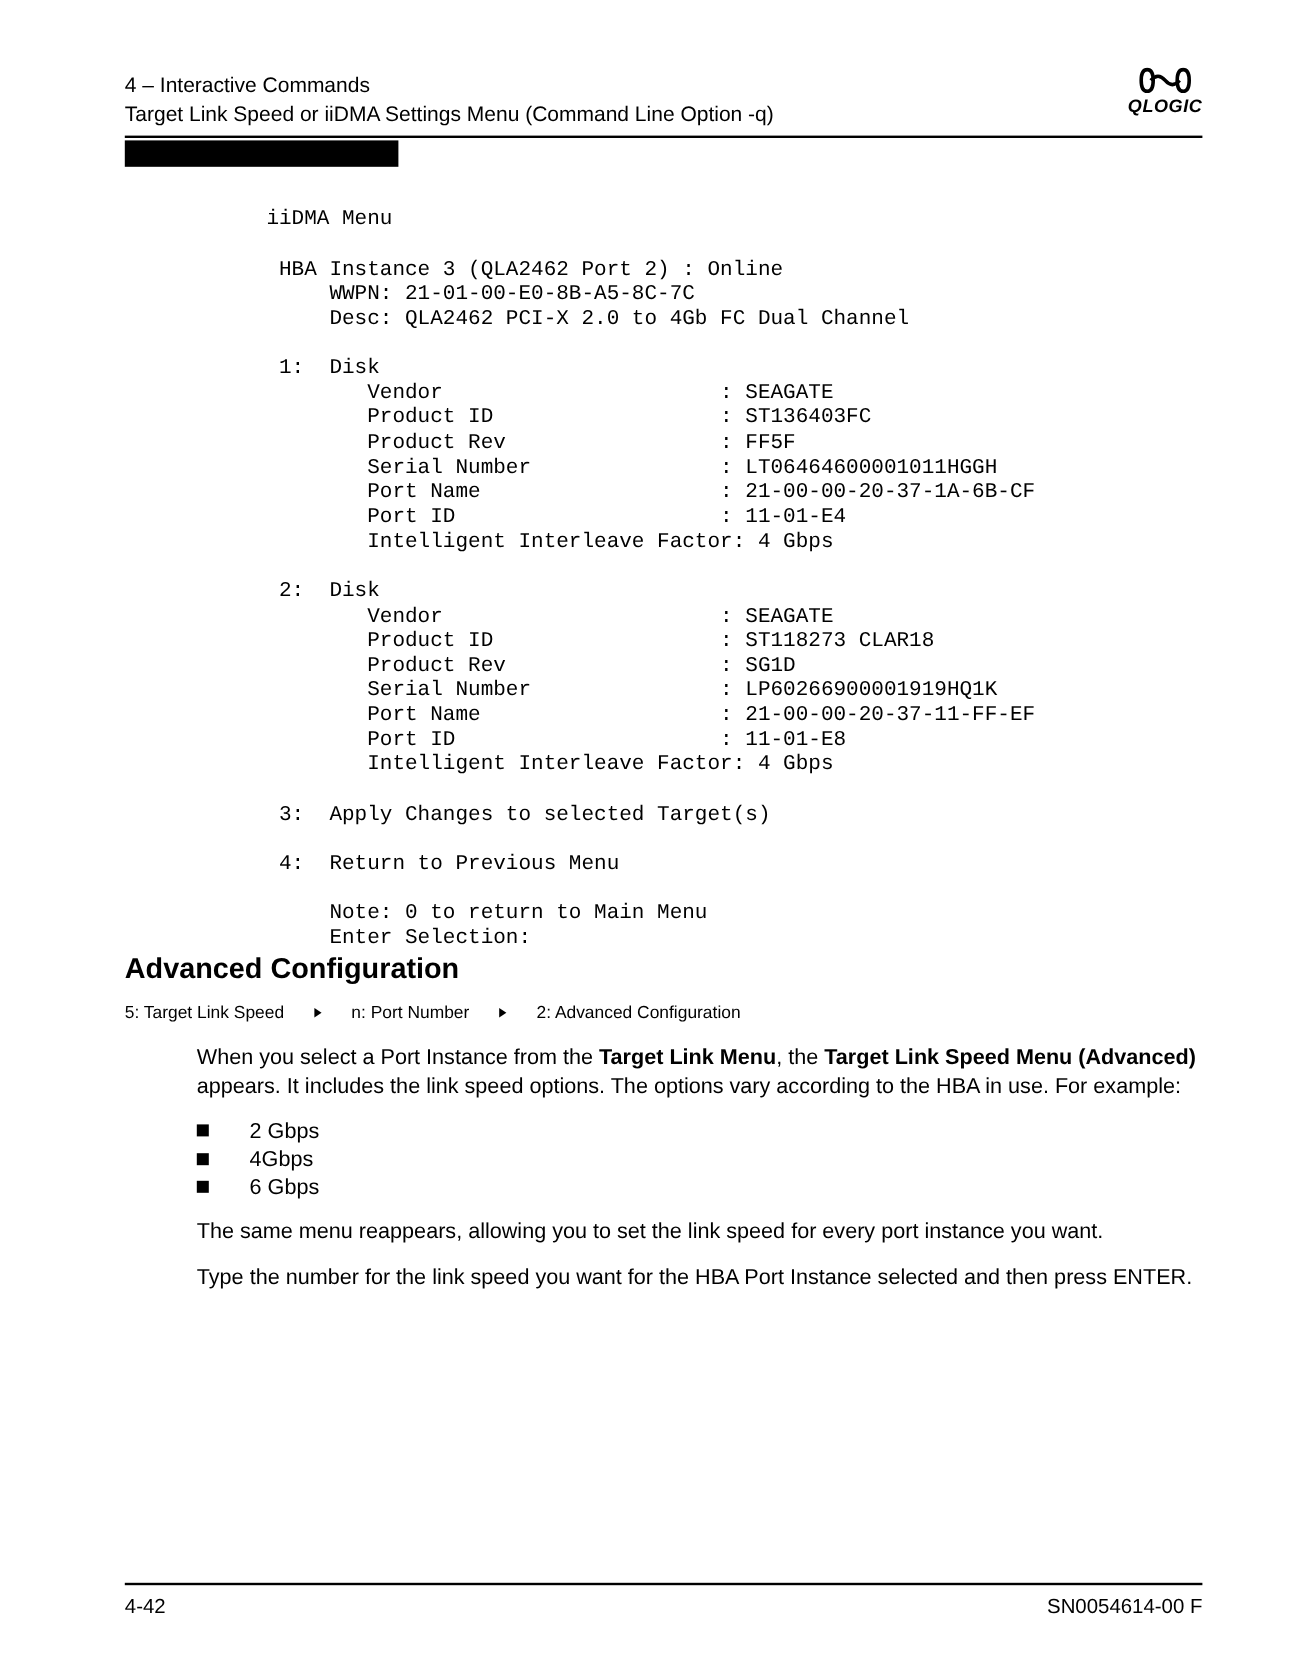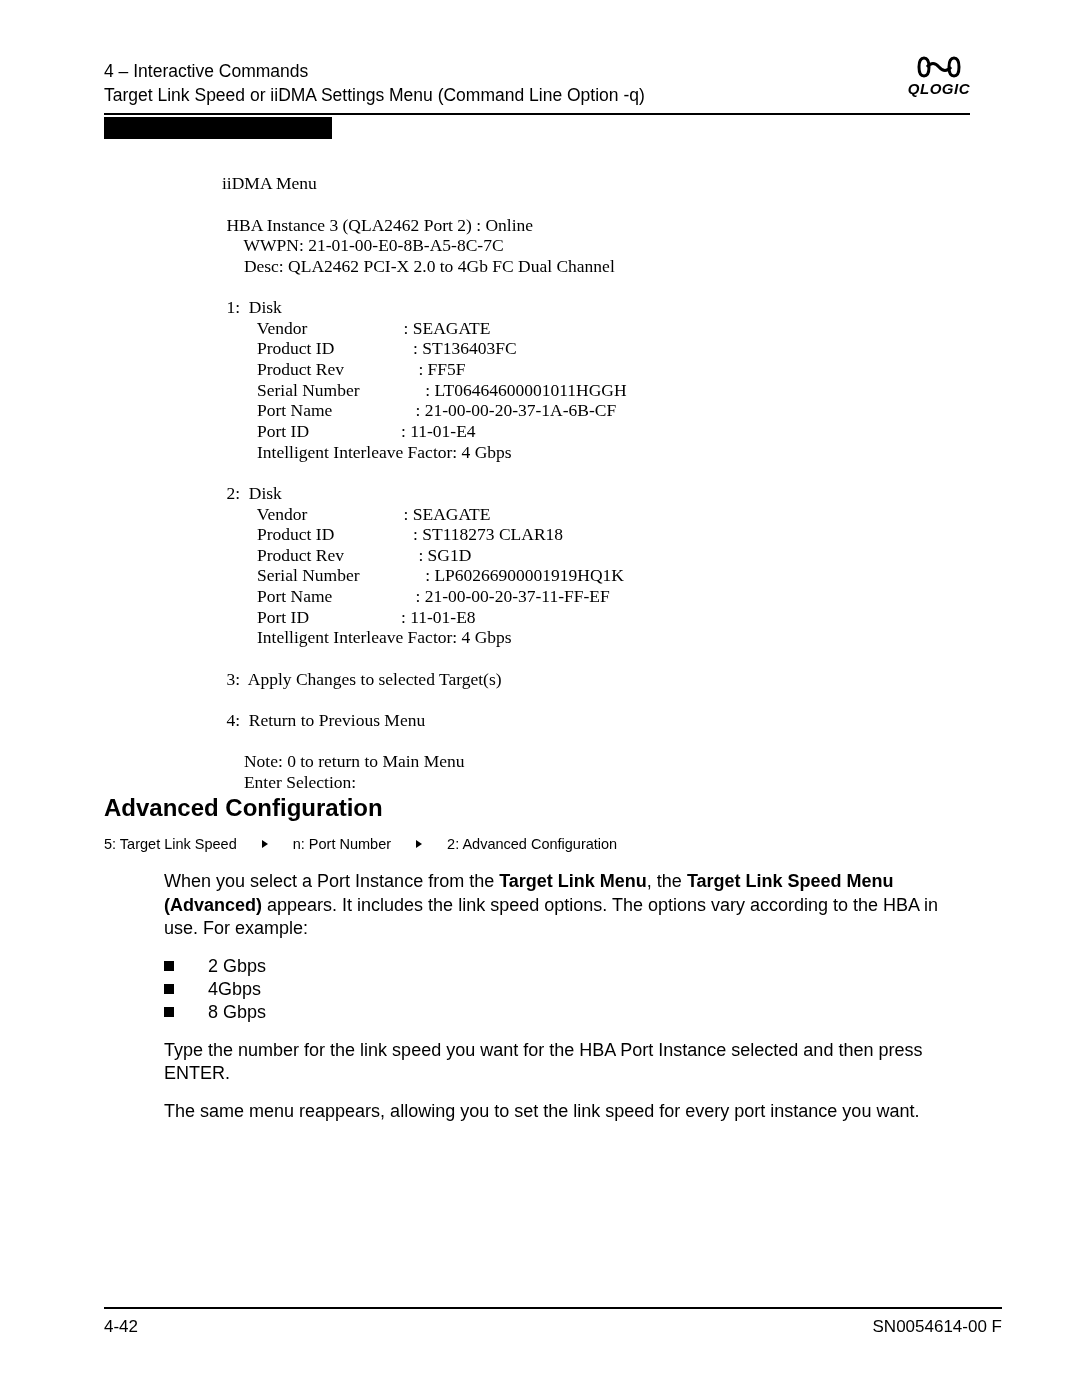--- a/index.html
+++ b/index.html
@@ -8,21 +8,21 @@
     background: #fff;
     color: #000;
     font-family: Arial, Helvetica, sans-serif;
   }
   .page {
     width: 1080px;
     height: 1397px;
     margin: 0 auto;
     position: relative;
     box-sizing: border-box;
-    padding: 60px 110px 0 104px;
+    padding: 60px 78px 0 104px;
   }
   .header-row {
     display: flex;
     justify-content: space-between;
     align-items: flex-start;
   }
   .header-left {
     font-size: 17.5px;
     line-height: 1.35;
   }
@@ -50,21 +50,21 @@
     border-top: 2px solid #000;
     margin: 0;
   }
   .black-bar {
     background: #000;
     height: 22px;
     width: 228px;
     margin-top: 2px;
   }
   .code-block {
-    font-family: Liberation Serif, serif;
+    font-family: Liberation Mono, monospace;
     font-size: 17.5px;
     line-height: 1.18;
     white-space: pre;
     margin: 34px 0 0 118px;
   }
   .section-num {
     font-style: italic;
     font-weight: bold;
     font-size: 18px;
     margin: 30px 0 0 0;
@@ -112,21 +112,21 @@
     left: 0;
     top: 6px;
     width: 10px;
     height: 10px;
     background: #000;
   }
   .footer {
     position: absolute;
     left: 104px;
     right: 78px;
-    bottom: 60px;
+    bottom: 48px;
   }
   .footer-row {
     display: flex;
     justify-content: space-between;
     font-size: 17px;
     margin-top: 8px;
   }
 </style>
 </head>
 <body>
@@ -192,24 +192,24 @@
     <span>2: Advanced Configuration</span>
   </div>
 
   <div class="body-text">
     <p>
       <span>When you select a Port Instance from the </span><b>Target Link Menu</b><span>, the </span><b>Target Link Speed Menu (Advanced)</b><span> appears. It includes the link speed options. The options vary according to the HBA in use. For example:</span>
     </p>
     <ul class="bullets">
       <li>2 Gbps</li>
       <li>4Gbps</li>
-      <li>8 Gbps</li>
+      <li>6 Gbps</li>
     </ul>
+    <p>The same menu reappears, allowing you to set the link speed for every port instance you want.</p>
     <p>Type the number for the link speed you want for the HBA Port Instance selected and then press ENTER.</p>
-    <p>The same menu reappears, allowing you to set the link speed for every port instance you want.</p>
   </div>
 
   <div class="footer">
     <hr class="rule-bottom">
     <div class="footer-row">
       <span>4-42</span>
       <span>SN0054614-00  F</span>
     </div>
   </div>
 

